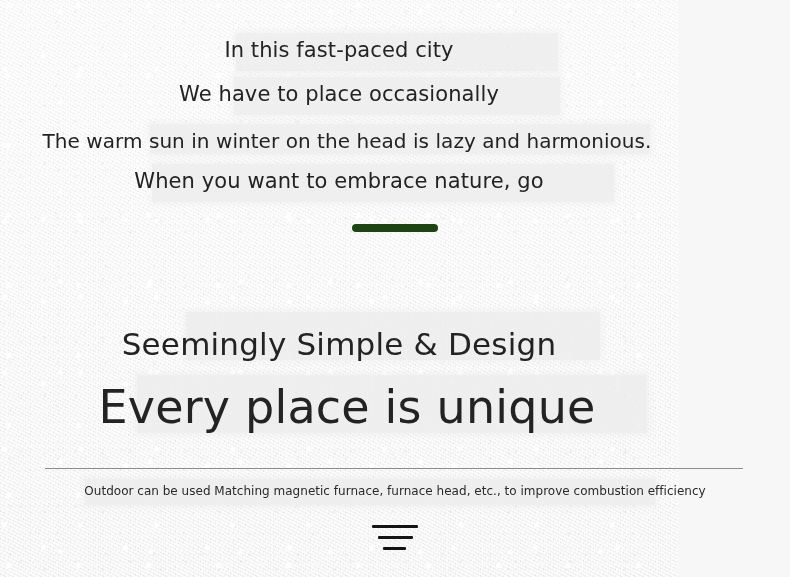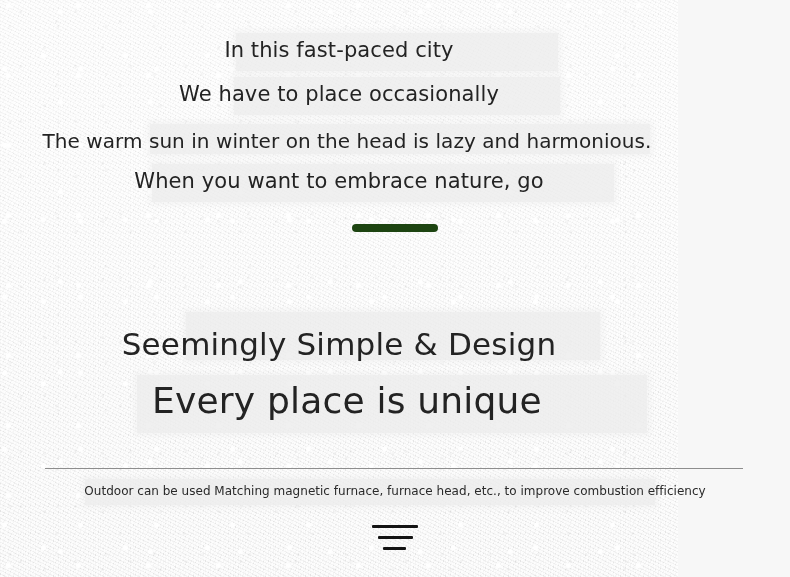--- a/index.html
+++ b/index.html
@@ -112,21 +112,21 @@
     letter-spacing: 0.2px;
   }
 
   #band-6 { left: 137px; top: 375px; width: 510px; height: 58px; }
   #line-6 {
     top: 380px;
     left: 0;
     padding-left: 16px;
     box-sizing: border-box;
     text-align: center;
-    font-size: 36px;
+    font-size: 46px;
     letter-spacing: 0.2px;
   }
 
   
   #footer-rule {
     position: absolute;
     left: 45px;
     top: 468px;
     width: 698px;
     height: 1px;

